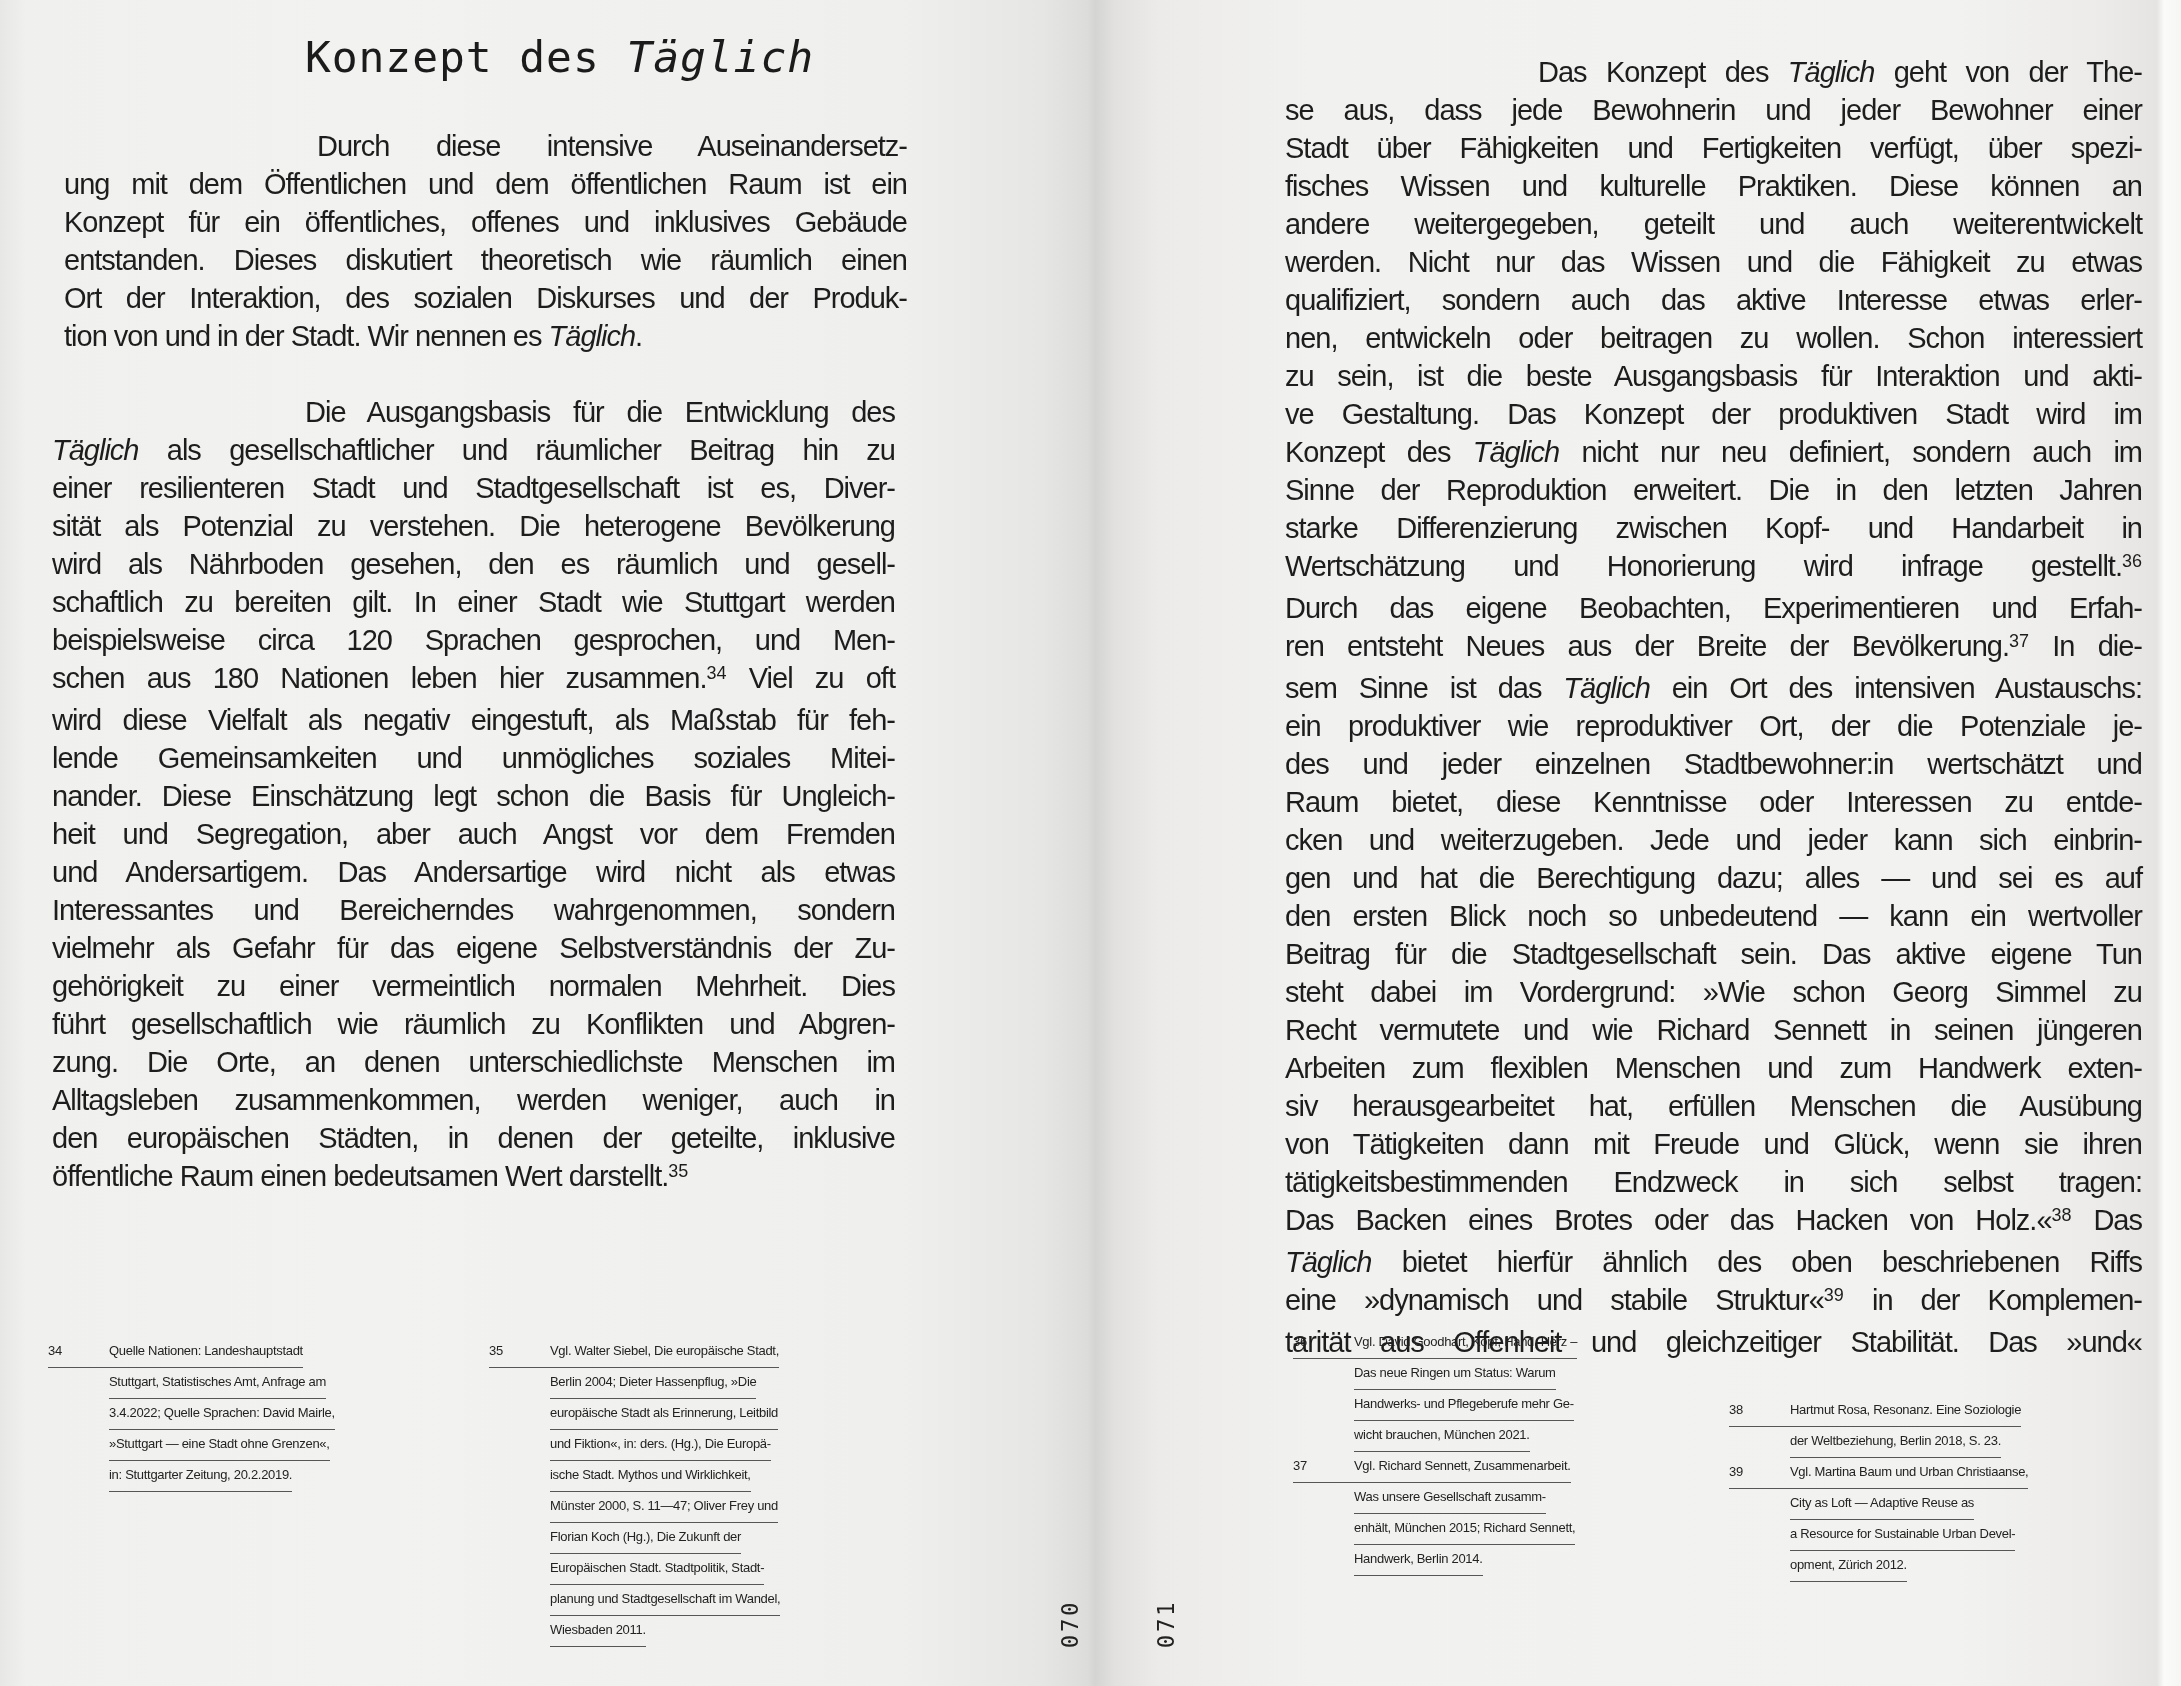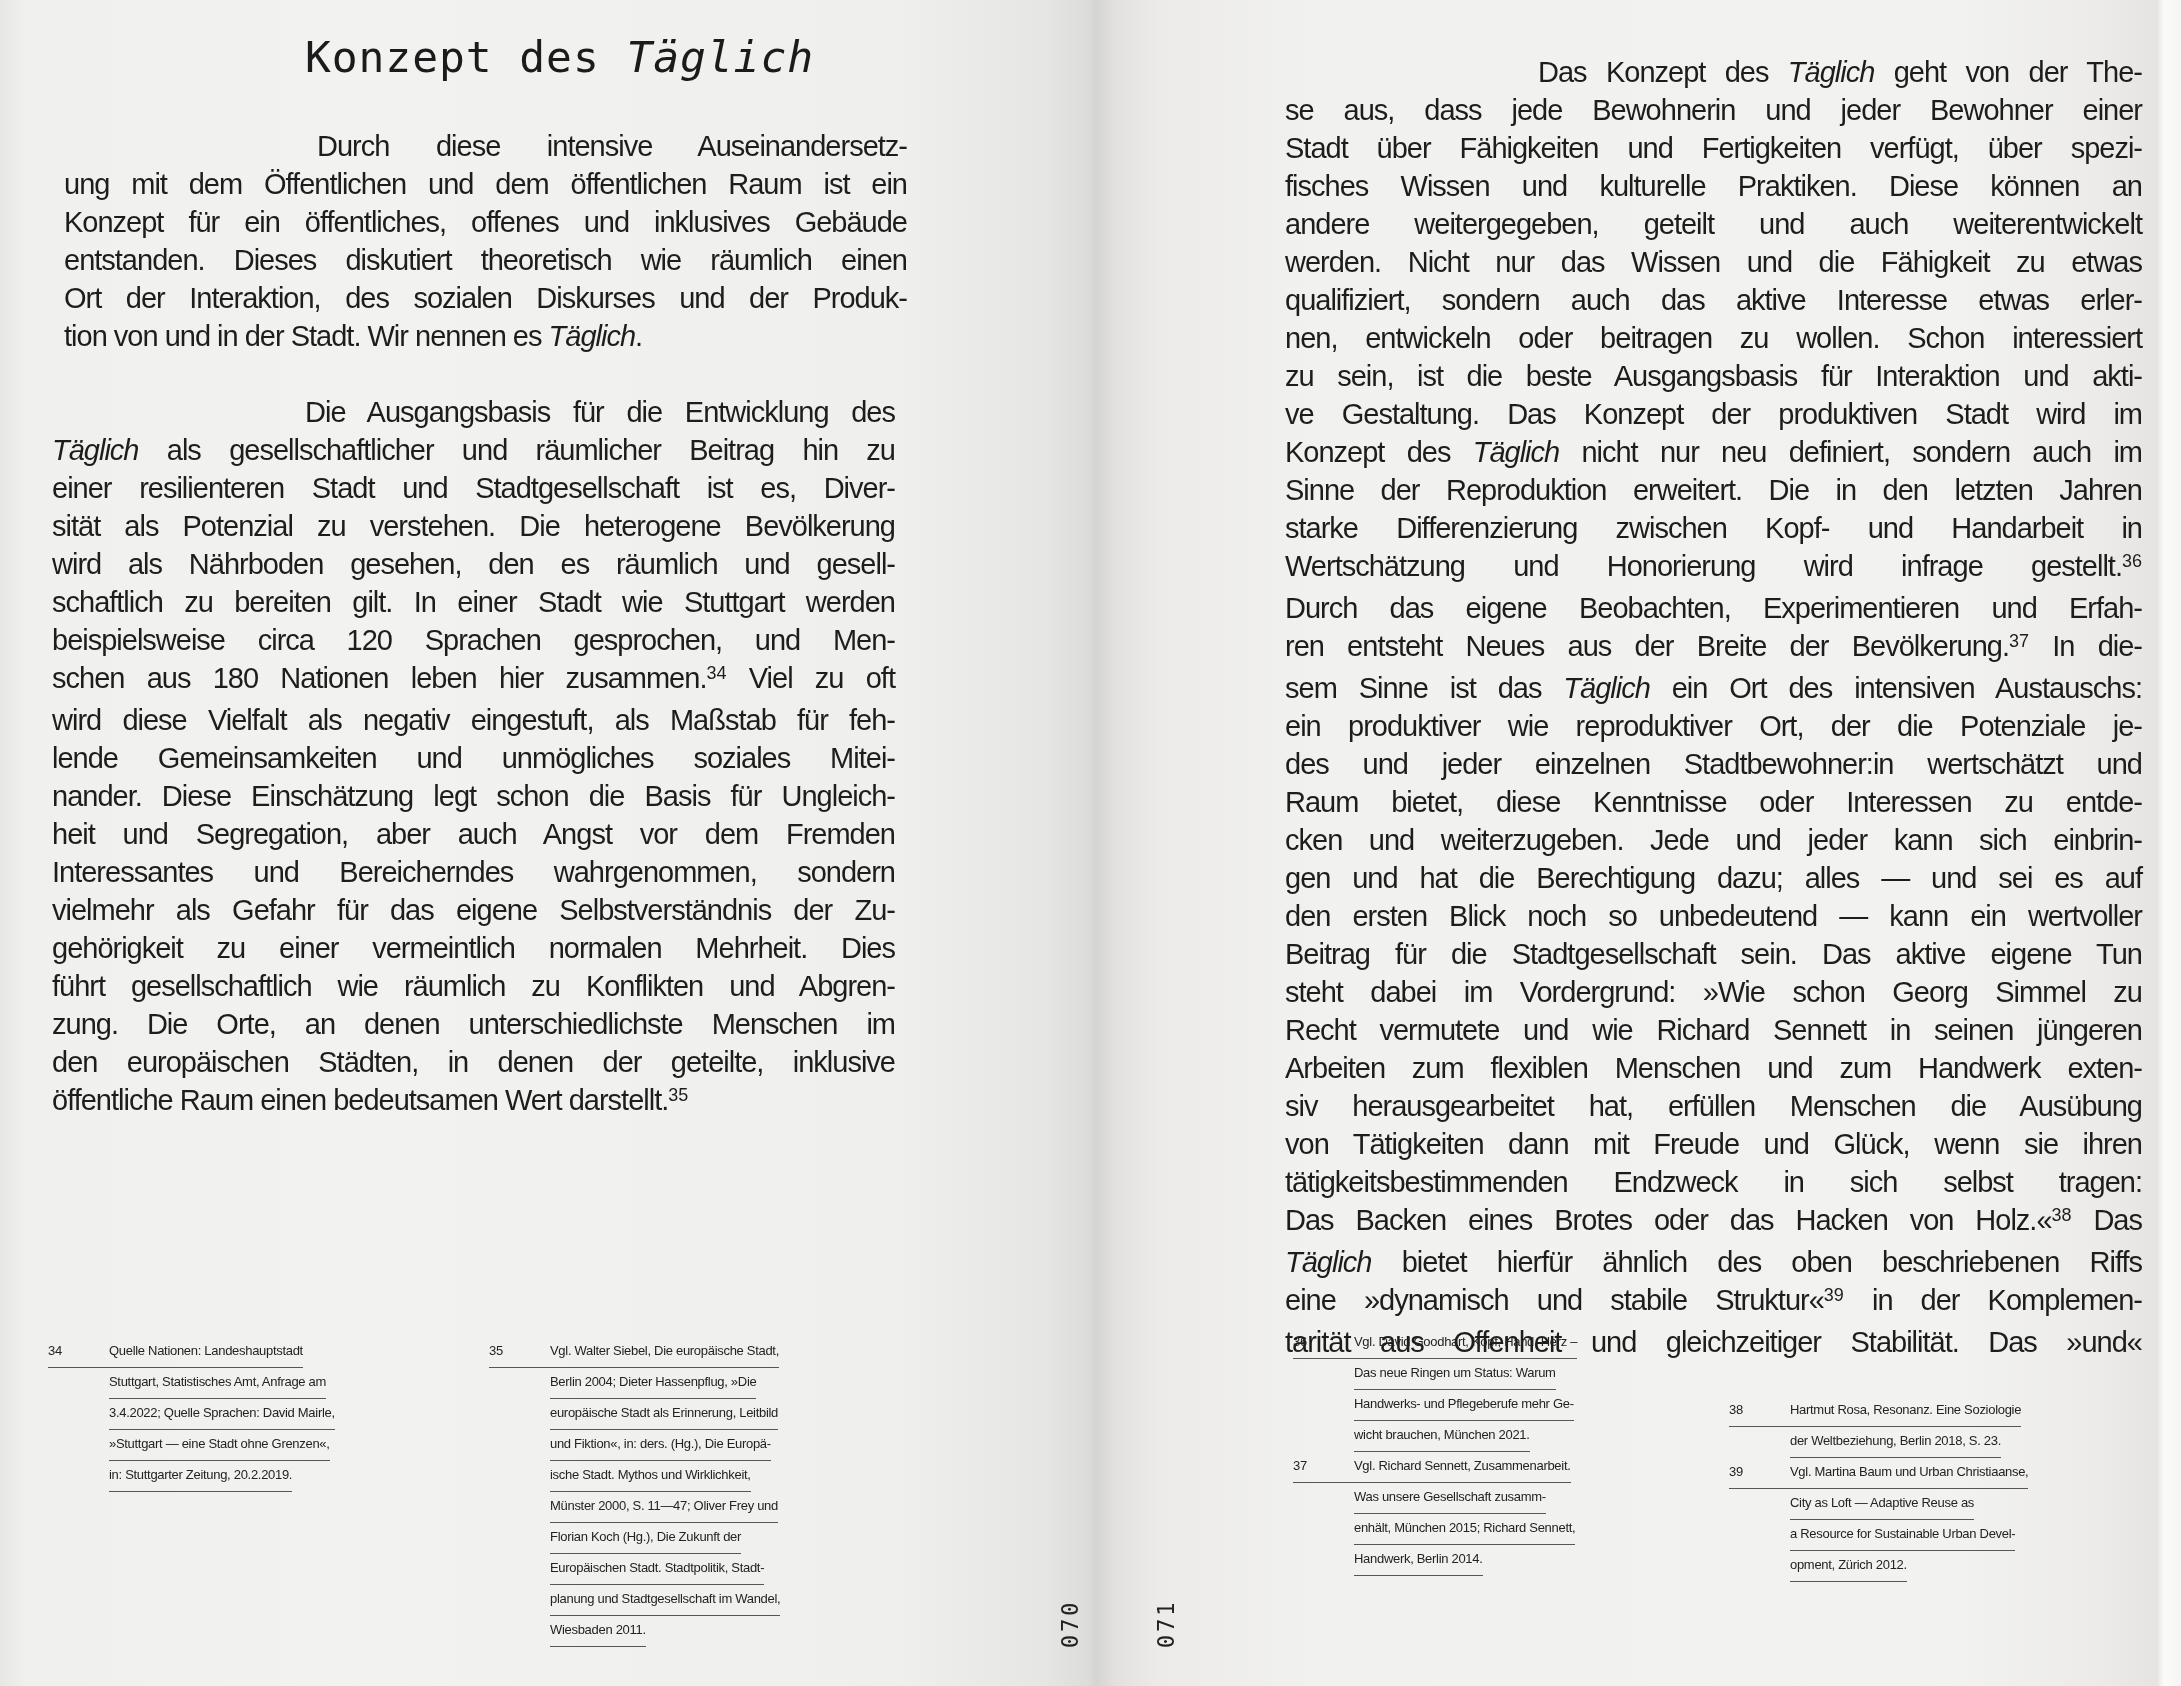--- a/index.html
+++ b/index.html
@@ -84,25 +84,27 @@
     <div class="bline"><span>einer resilienteren Stadt und Stadtgesellschaft ist es, Diver-</span></div>
     <div class="bline"><span>sität als Potenzial zu verstehen. Die heterogene Bevölkerung</span></div>
     <div class="bline"><span>wird als Nährboden gesehen, den es räumlich und gesell-</span></div>
     <div class="bline"><span>schaftlich zu bereiten gilt. In einer Stadt wie Stuttgart werden</span></div>
     <div class="bline"><span>beispielsweise circa 120 Sprachen gesprochen, und Men-</span></div>
     <div class="bline"><span>schen aus 180 Nationen leben hier zusammen.</span><span class="sup">34</span><span> Viel zu oft</span></div>
     <div class="bline"><span>wird diese Vielfalt als negativ eingestuft, als Maßstab für feh-</span></div>
     <div class="bline"><span>lende Gemeinsamkeiten und unmögliches soziales Mitei-</span></div>
     <div class="bline"><span>nander. Diese Einschätzung legt schon die Basis für Ungleich-</span></div>
     <div class="bline"><span>heit und Segregation, aber auch Angst vor dem Fremden</span></div>
+    <div class="bline"><span>und Andersartigem. Das Andersartige wird nicht als etwas</span></div>
     <div class="bline"><span>Interessantes und Bereicherndes wahrgenommen, sondern</span></div>
     <div class="bline"><span>vielmehr als Gefahr für das eigene Selbstverständnis der Zu-</span></div>
     <div class="bline"><span>gehörigkeit zu einer vermeintlich normalen Mehrheit. Dies</span></div>
     <div class="bline"><span>führt gesellschaftlich wie räumlich zu Konflikten und Abgren-</span></div>
     <div class="bline"><span>zung. Die Orte, an denen unterschiedlichste Menschen im</span></div>
+    <div class="bline"><span>Alltagsleben zusammenkommen, werden weniger, auch in</span></div>
     <div class="bline"><span>den europäischen Städten, in denen der geteilte, inklusive</span></div>
     <div class="bline lastline"><span>öffentliche Raum einen bedeutsamen Wert darstellt.</span><span class="sup">35</span></div>
   </div>
 <div class="body-col" id="p-r0">
     <div class="bline first"><span>Das Konzept des </span><span class="it">Täglich</span><span> geht von der The-</span></div>
     <div class="bline"><span>se aus, dass jede Bewohnerin und jeder Bewohner einer</span></div>
     <div class="bline"><span>Stadt über Fähigkeiten und Fertigkeiten verfügt, über spezi-</span></div>
     <div class="bline"><span>fisches Wissen und kulturelle Praktiken. Diese können an</span></div>
     <div class="bline"><span>andere weitergegeben, geteilt und auch weiterentwickelt</span></div>
     <div class="bline"><span>werden. Nicht nur das Wissen und die Fähigkeit zu etwas</span></div>

